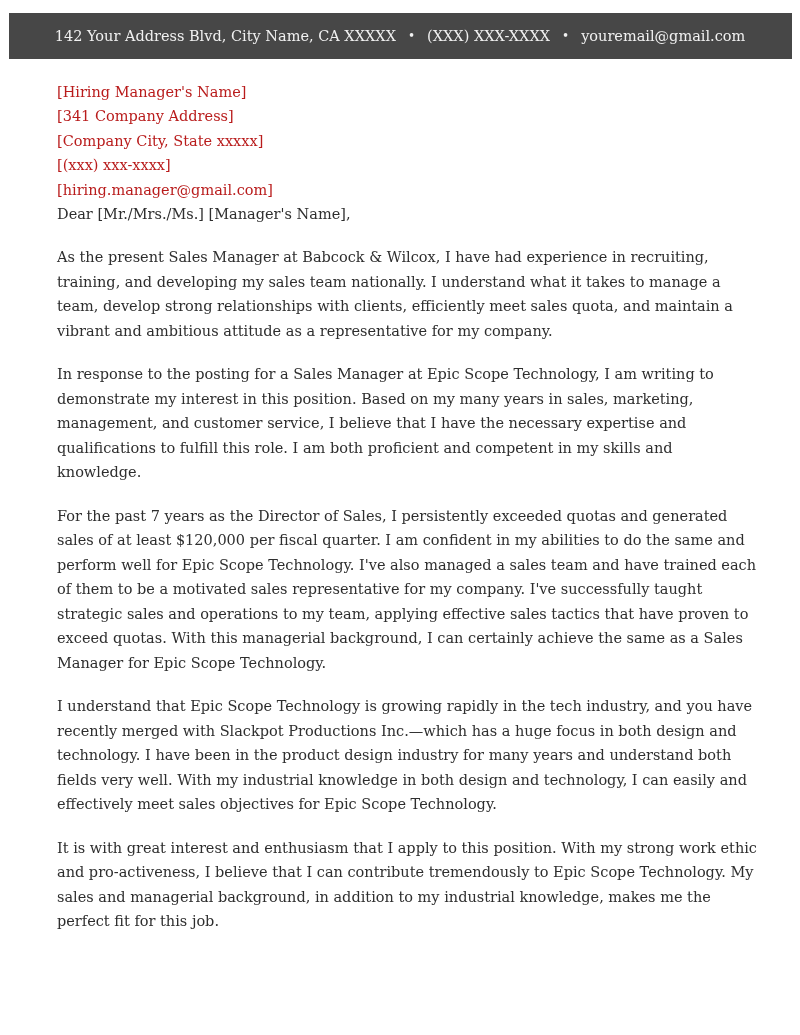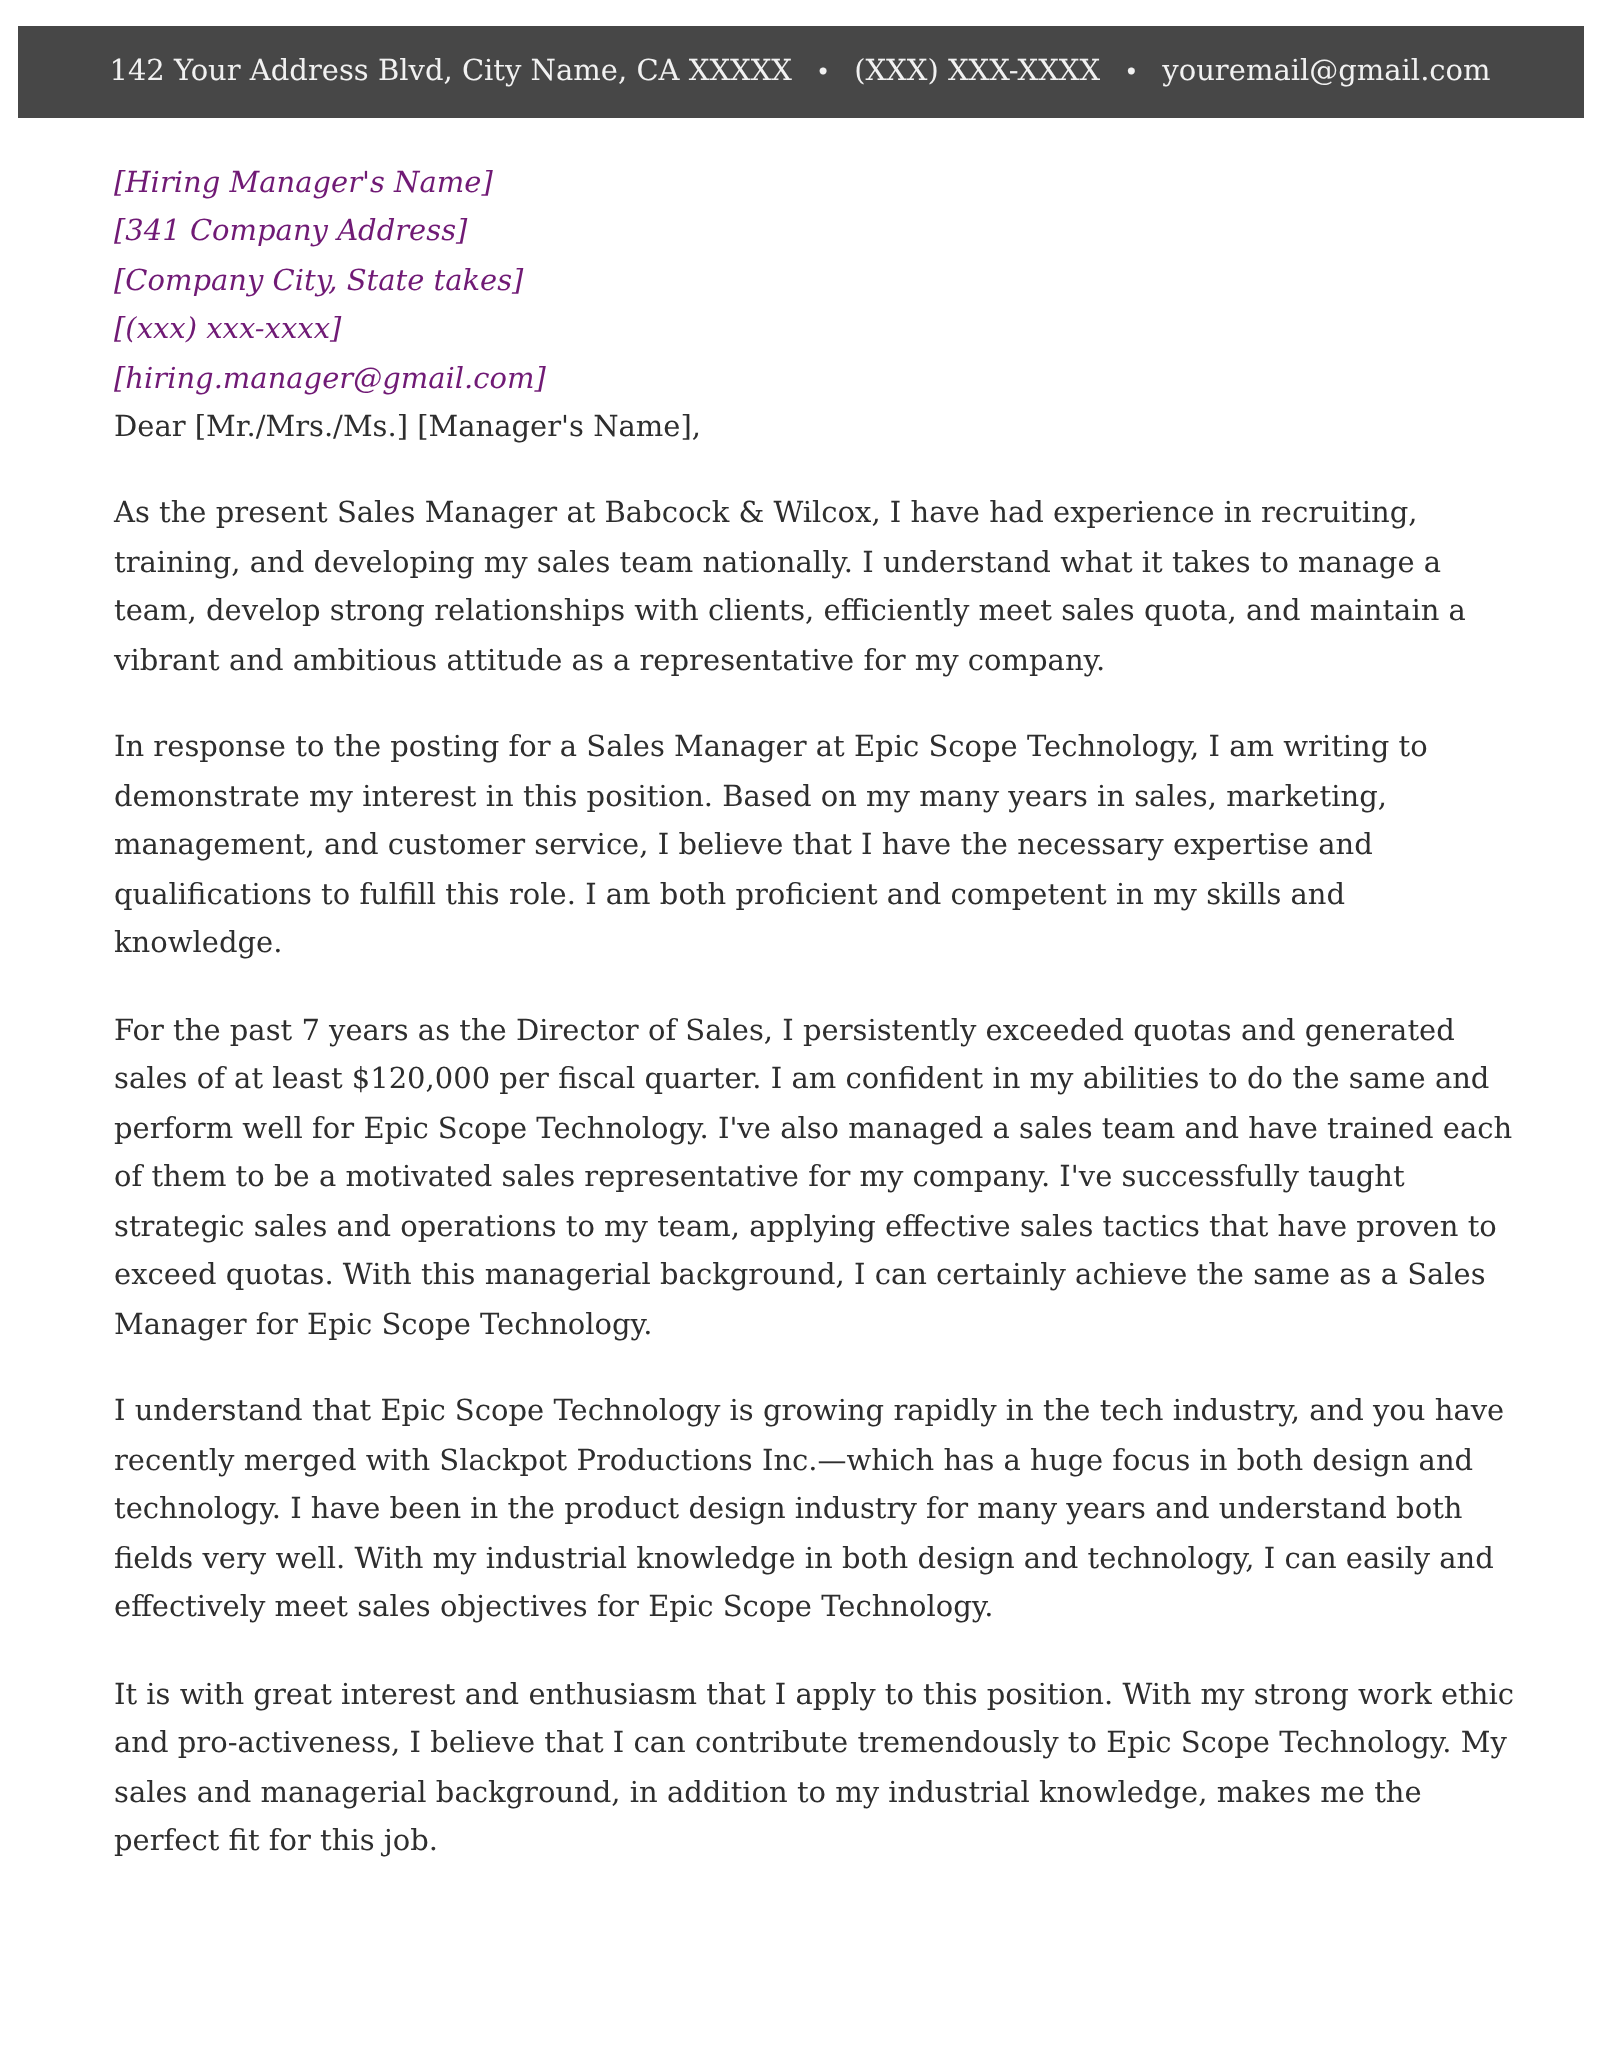--- a/index.html
+++ b/index.html
@@ -48,22 +48,21 @@
     font-size: 14.5px;
   }
   .date-line {
     margin-top: 37px;
     line-height: 24px;
     color: #2e2e2e;
   }
   .recipient-block {
     margin-top: 21px;
     line-height: 24.4px;
-    color: #701a75;
-    font-style: italic;
+    color: #b91c1c;
   }
   .salutation {
     line-height: 24px;
     color: #2e2e2e;
   }
   .letter p.body-para {
     margin: 19px 0 0 0;
     line-height: 24.5px;
     text-align: left;
   }
@@ -81,21 +80,21 @@
     <span class="sep">•</span>
     <span>youremail@gmail.com</span>
   </div>
 
   <div class="letter">
 
 
     <div class="recipient-block">
       <div>[Hiring Manager's Name]</div>
       <div>[341 Company Address]</div>
-      <div>[Company City, State takes]</div>
+      <div>[Company City, State xxxxx]</div>
       <div>[(xxx) xxx-xxxx]</div>
       <div>[hiring.manager@gmail.com]</div>
     </div>
 
     <div class="salutation">Dear [Mr./Mrs./Ms.] [Manager's Name],</div>
 
     <p class="body-para">As the present Sales Manager at Babcock &amp; Wilcox, I have had experience in recruiting, training, and developing my sales team nationally. I understand what it takes to manage a team, develop strong relationships with clients, efficiently meet sales quota, and maintain a vibrant and ambitious attitude as a representative for my company.</p>
 
     <p class="body-para">In response to the posting for a Sales Manager at Epic Scope Technology, I am writing to demonstrate my interest in this position. Based on my many years in sales, marketing, management, and customer service, I believe that I have the necessary expertise and qualifications to fulfill this role. I am both proficient and competent in my skills and knowledge.</p>
 

